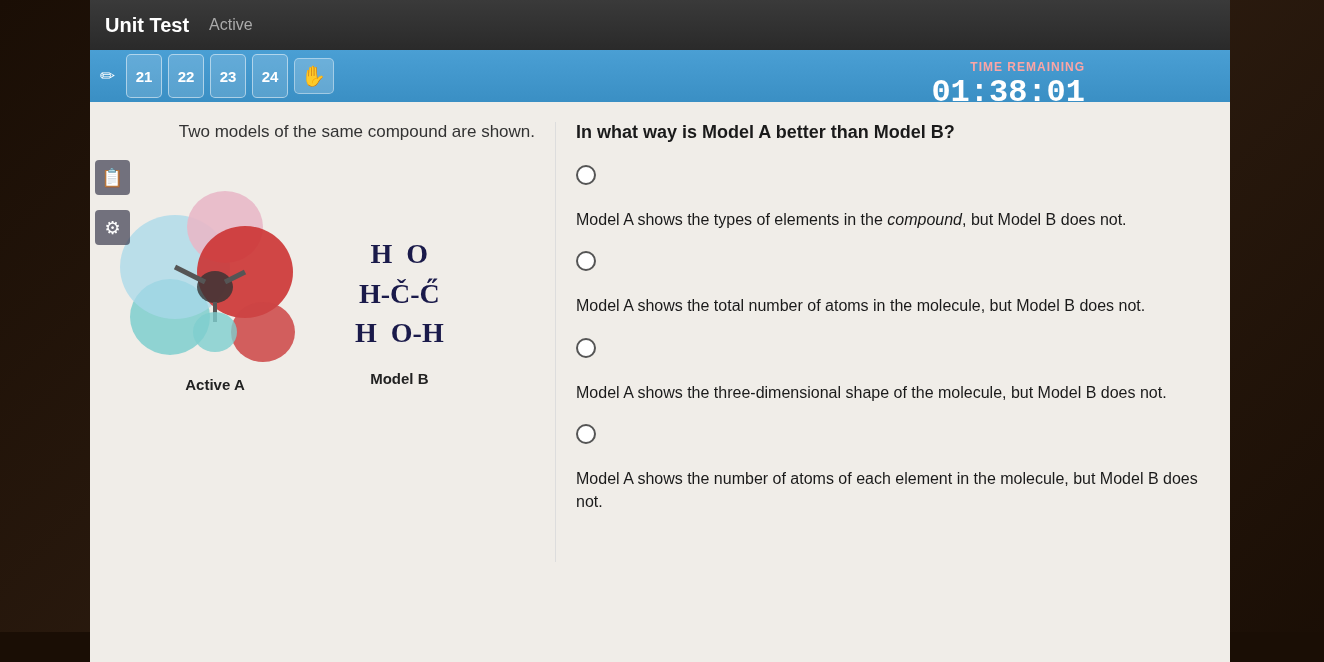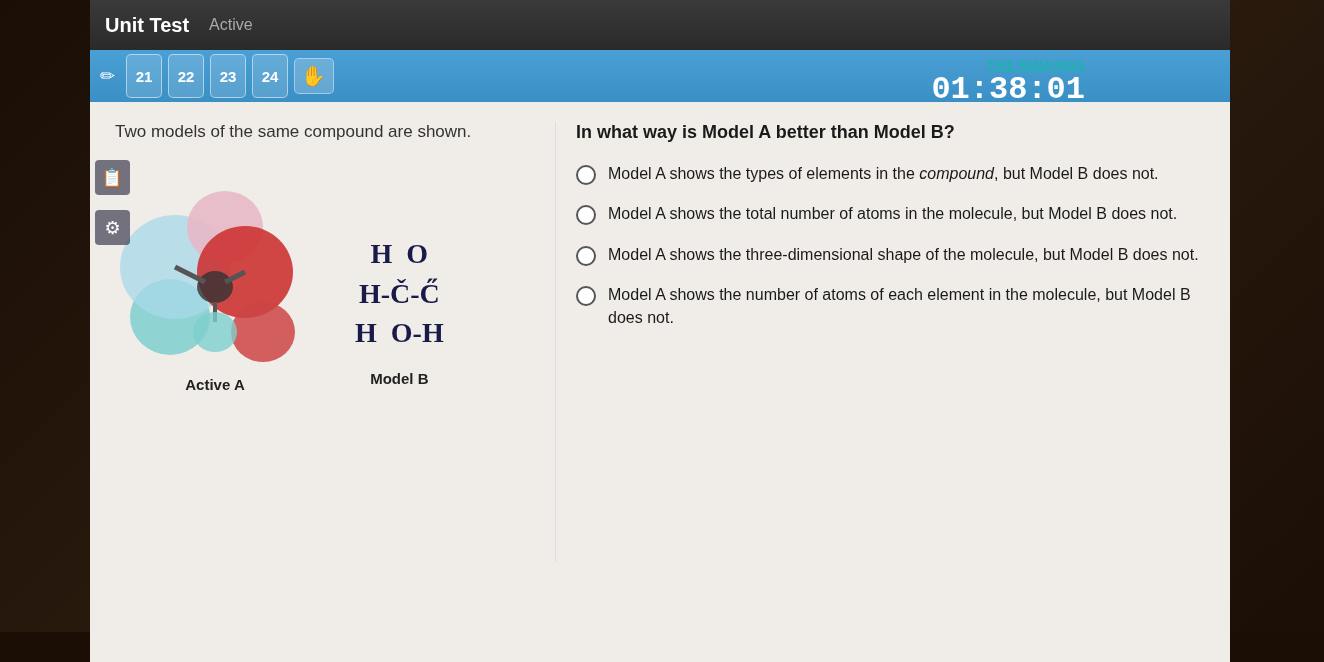--- a/index.html
+++ b/index.html
@@ -99,25 +99,24 @@
     }
 
     
     .time-box {
       position: absolute;
       right: 145px; top: 60px;
       text-align: right;
       z-index: 3;
     }
     .time-label {
-      color: #14b8a6;
-      font-size: 10px;
+      color: #fca5a5;
+      font-size: 12px;
       letter-spacing: 1px;
       font-weight: bold;
-      text-decoration: underline;
     }
     .time-value {
       color: white;
       font-size: 32px;
       font-weight: bold;
       font-family: 'Courier New', monospace;
     }
 
     
     .content-area {
@@ -135,20 +134,21 @@
     }
 
     
     .models-section {
       flex: 0 0 420px;
     }
     .models-prompt {
       color: #333;
       font-size: 17px;
       margin-bottom: 15px;
+      text-align: right;
     }
     .models-display {
       display: flex;
       align-items: flex-end;
       gap: 30px;
       padding: 10px 0;
     }
 
     
     .model-a-container {
@@ -205,22 +205,23 @@
       margin-bottom: 20px;
     }
     .answer-choices {
       display: flex;
       flex-direction: column;
       gap: 18px;
     }
     .choice-item {
       display: flex;
       align-items: flex-start;
-      gap: 12px;
+      gap: 24px;
       cursor: pointer;
+      flex-direction: column;
     }
     .radio-circle {
       width: 20px; height: 20px;
       border-radius: 50%;
       border: 2px solid #555;
       background: white;
       flex-shrink: 0;
       margin-top: 2px;
       display: flex; align-items: center; justify-content: center;
     }

